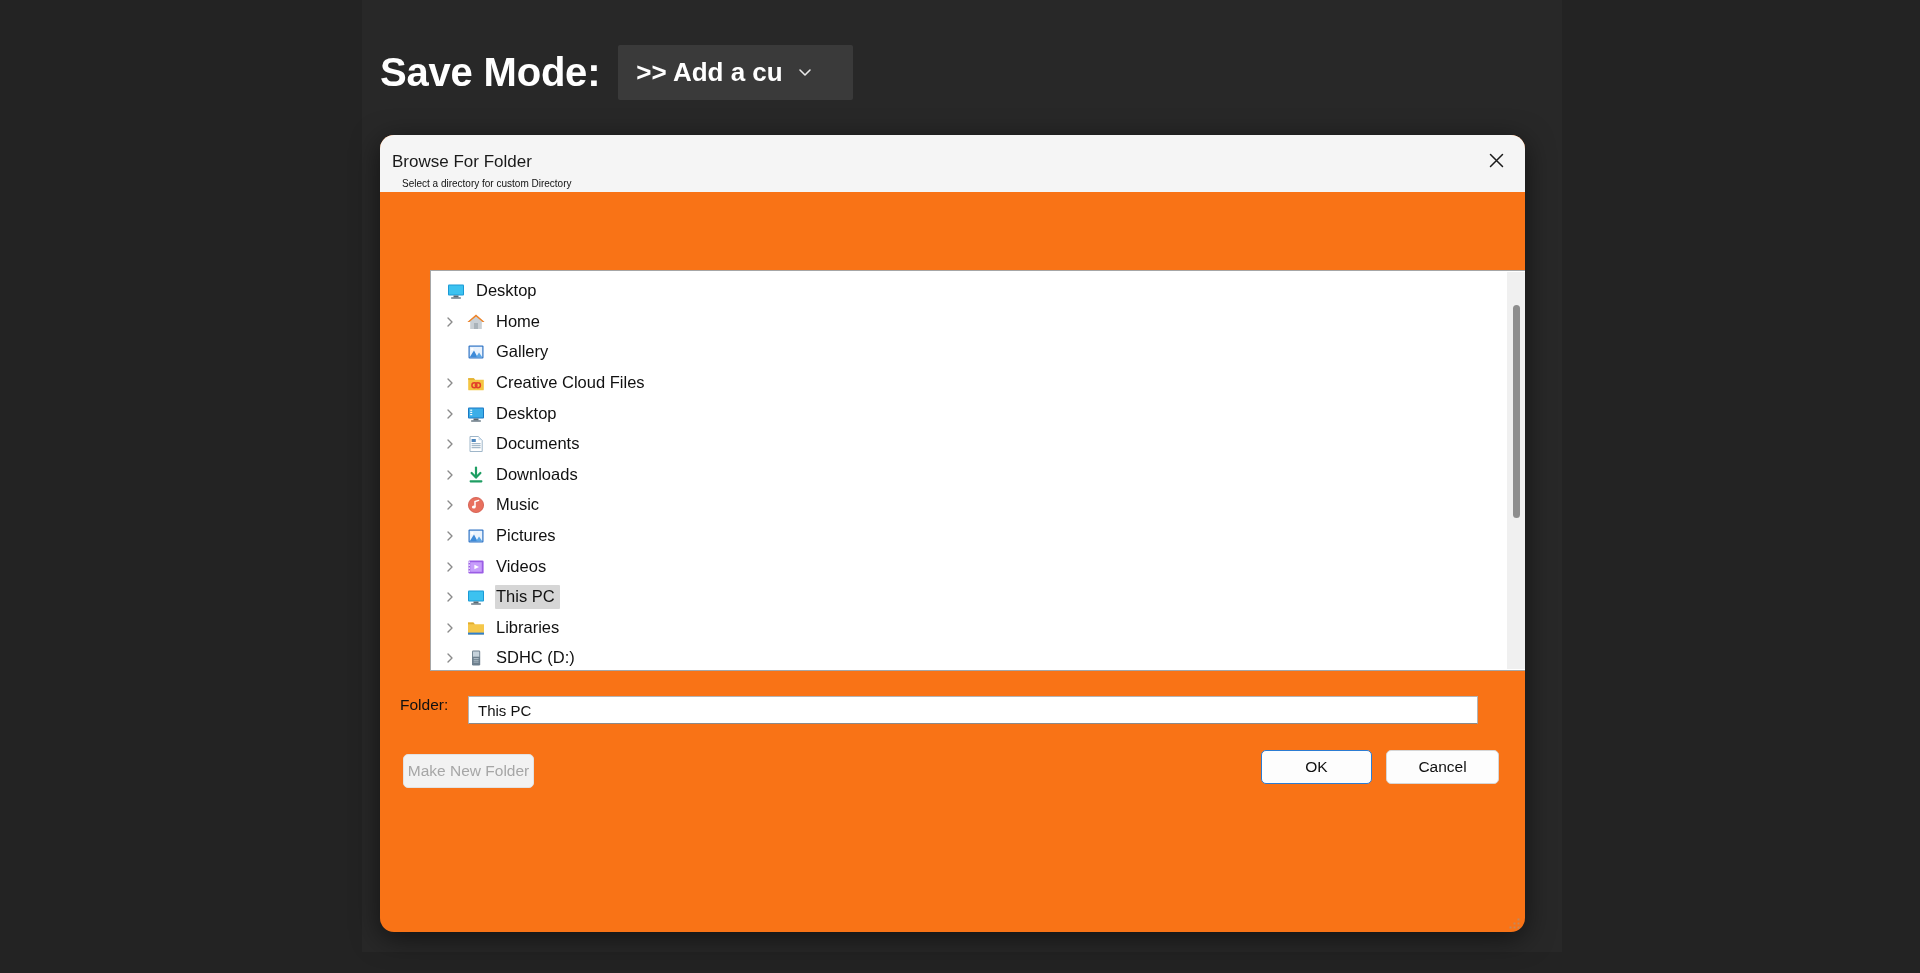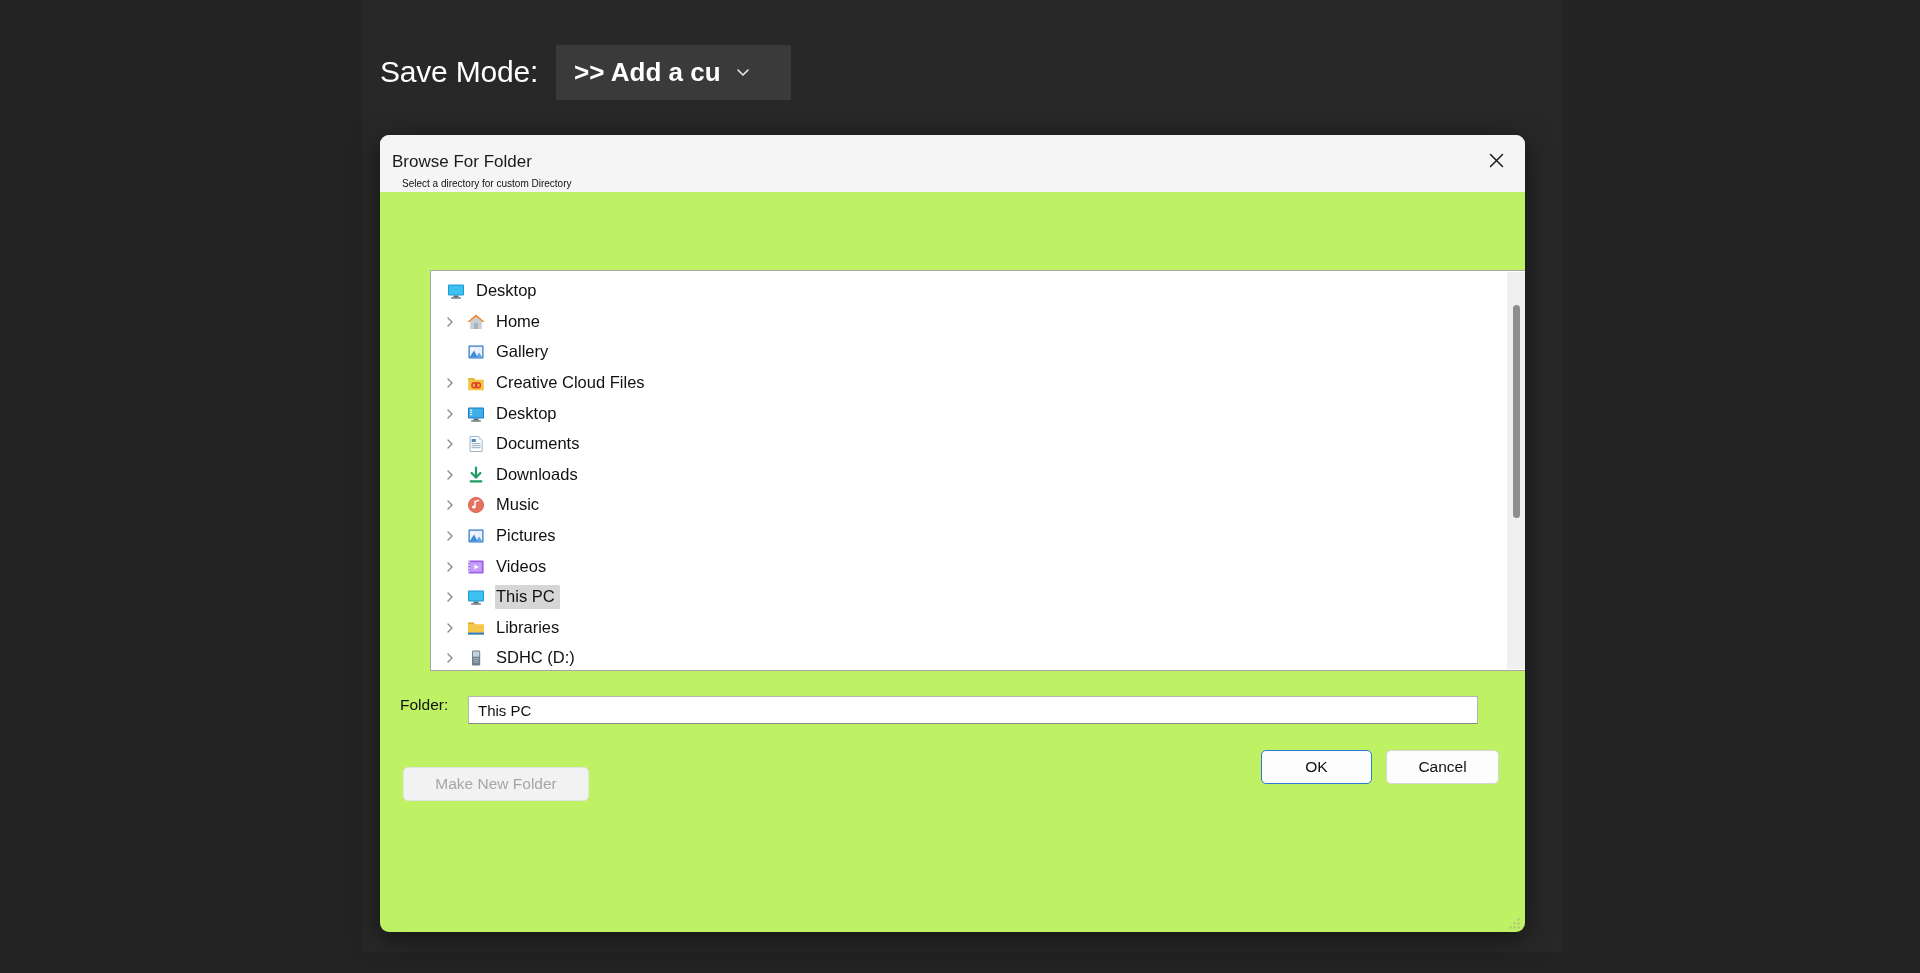--- a/index.html
+++ b/index.html
@@ -25,22 +25,22 @@
 
   
   #save-mode-row {
     position: absolute;
     left: 380px; top: 40px;
     display: flex; align-items: center; gap: 18px;
     height: 64px;
   }
   #save-mode-label {
     color: #ffffff;
-    font-size: 30px;
-    font-weight: normal;
+    font-size: 40px;
+    font-weight: bold;
     letter-spacing: -0.2px;
     white-space: nowrap;
   }
   #save-mode-select {
     background: #3a3a3a;
     border: none;
     border-radius: 2px;
     height: 55px;
     min-width: 235px;
     padding: 0 14px 0 18px;
@@ -58,22 +58,22 @@
     width: 16px; height: 16px;
     flex: none;
     display: block;
   }
 
   
   #browse-dialog {
     position: absolute;
     left: 380px; top: 135px;
     width: 1145px; height: 797px;
-    background: #bef264;
-    border-radius: 9px;
+    background: #f97316;
+    border-radius: 14px;
     box-shadow: 0 6px 28px rgba(0,0,0,0.55);
     overflow: hidden;
   }
   #dialog-titlebar {
     position: absolute;
     left: 0; top: 0; width: 100%; height: 57px;
     background: #f5f5f5;
   }
   #dialog-title {
     position: absolute;
@@ -196,22 +196,22 @@
   .btn {
     position: absolute;
     height: 34px;
     border-radius: 5px;
     display: flex; align-items: center; justify-content: center;
     font-size: 15.5px;
     cursor: pointer;
     user-select: none;
   }
   #make-new-folder-btn {
-    left: 23px; top: 17px;
-    width: 186px;
+    left: 23px; top: 4px;
+    width: 131px;
     background: #f2f2f2;
     border: 1px solid #e2e2e2;
     color: #a6a6a6;
     cursor: default;
   }
   #ok-btn {
     left: 881px; top: 0;
     width: 111px;
     background: #fdfdfd;
     border: 1.6px solid #2b7cd3;

